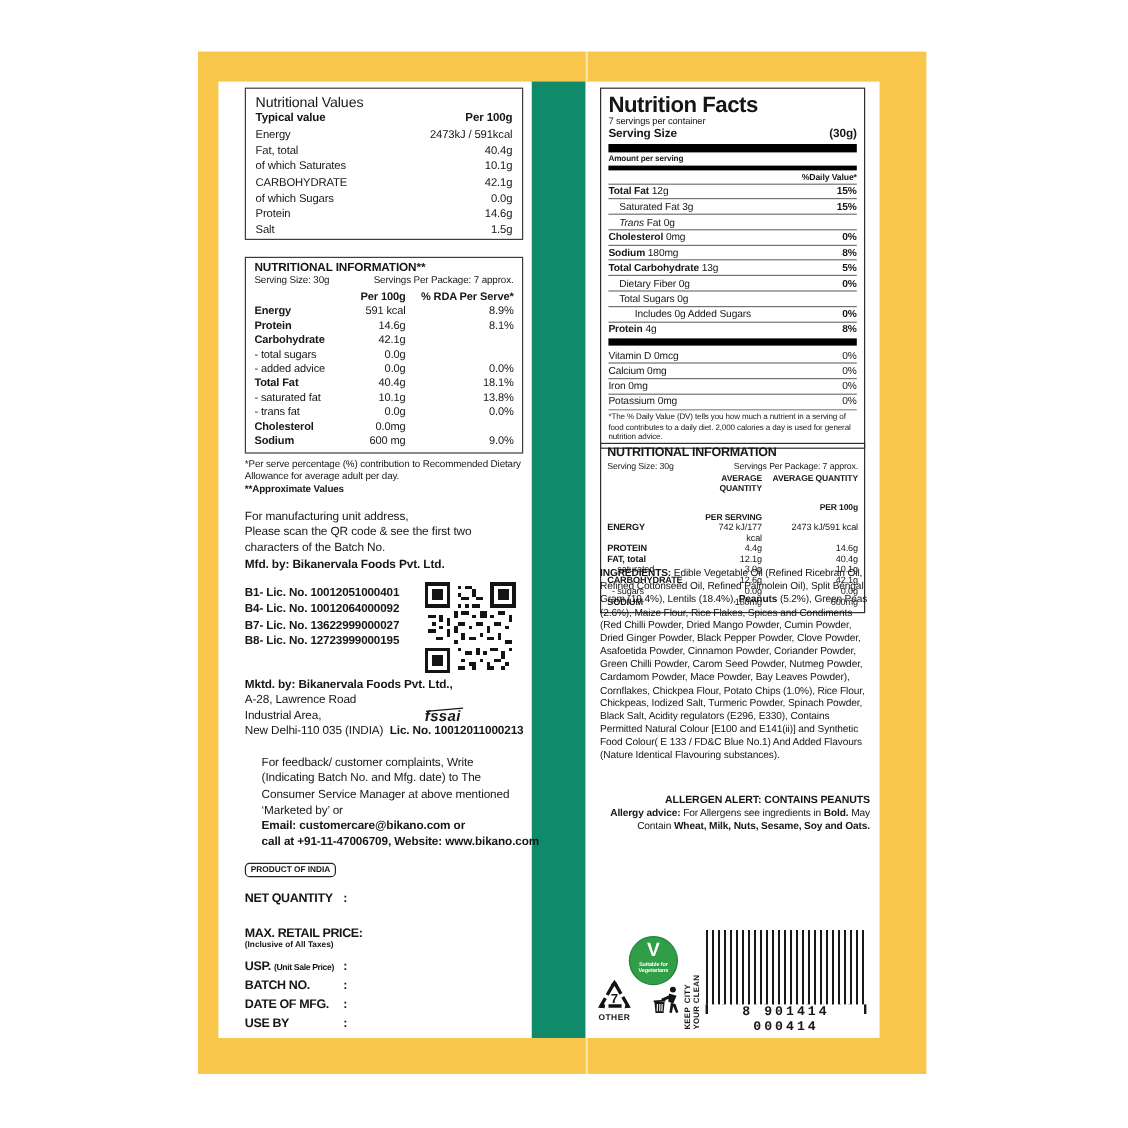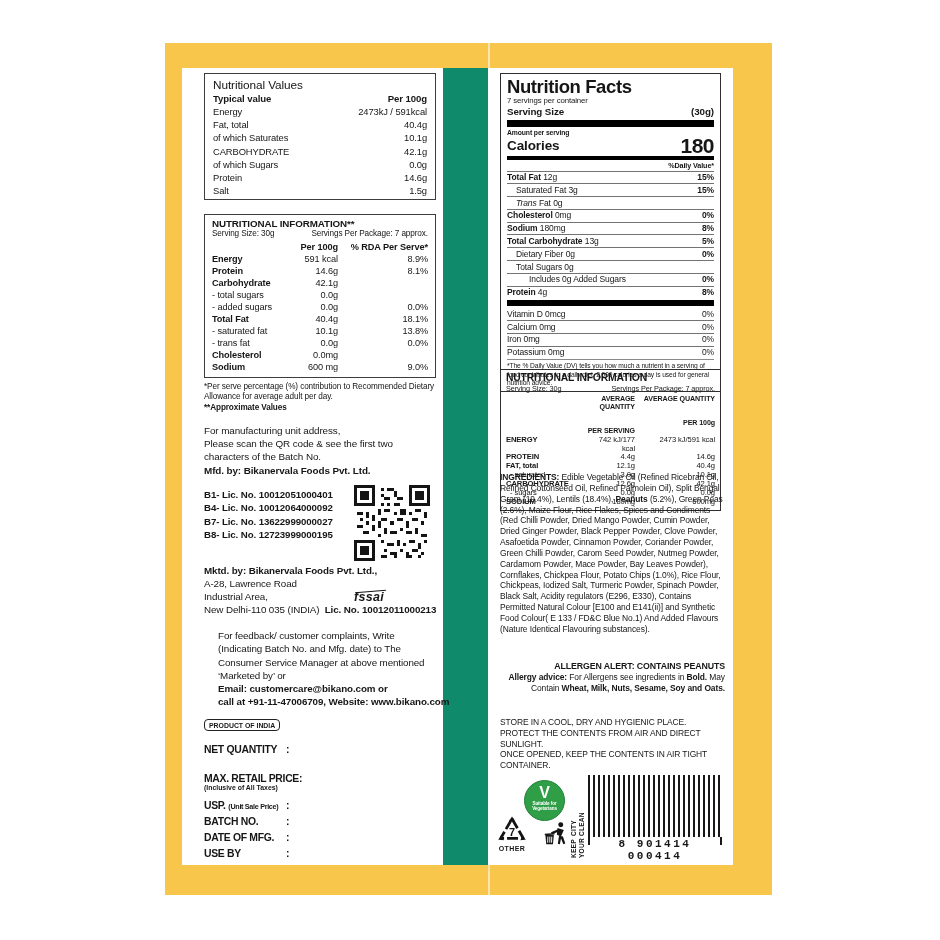--- a/index.html
+++ b/index.html
@@ -173,21 +173,21 @@
           <span class="l b">Carbohydrate</span>
           <span class="v1">42.1g</span>
           <span class="v2"></span>
         </div>
       <div class="r">
           <span class="l">- total sugars</span>
           <span class="v1">0.0g</span>
           <span class="v2"></span>
         </div>
       <div class="r">
-          <span class="l">- added sugars</span>
+          <span class="l">- added advice</span>
           <span class="v1">0.0g</span>
           <span class="v2">0.0%</span>
         </div>
       <div class="r">
           <span class="l b">Total Fat</span>
           <span class="v1">40.4g</span>
           <span class="v2">18.1%</span>
         </div>
       <div class="r">
           <span class="l">- saturated fat</span>
@@ -346,24 +346,20 @@
 
     <div class="abs nf">
       <div class="title">Nutrition Facts</div>
       <div class="srv">7 servings per container</div>
       <div class="ssz">
           <span>Serving Size</span>
           <span>(30g)</span>
         </div>
       <div class="bar"></div>
       <div class="amt">Amount per serving</div>
-      <div class="cal">
-        <span class="cl">Calories</span>
-          <span class="cv">180</span>
-      </div>
       <div class="bar2"></div>
       <div class="dvh">%Daily Value*</div>
       <div class="row">
           <span class="nm"><b>Total Fat</b> <span>12g</span></span>
           <span class="dv">15%</span>
         </div>
       <div class="row">
           <span class="nm ind1"><span>Saturated Fat</span> <span>3g</span></span>
           <span class="dv">15%</span>
         </div>
@@ -477,25 +473,20 @@
       <span class="bold">INGREDIENTS: </span><span>Edible Vegetable Oil (Refined Ricebran Oil, Refined Cottonseed Oil, Refined Palmolein Oil), Split Bengal Gram (19.4%), Lentils (18.4%), </span><span class="bold">Peanuts</span><span> (5.2%), Green Peas (2.6%), Maize Flour, Rice Flakes, Spices and Condiments (Red Chilli Powder, Dried Mango Powder, Cumin Powder, Dried Ginger Powder, Black Pepper Powder, Clove Powder, Asafoetida Powder, Cinnamon Powder, Coriander Powder, Green Chilli Powder, Carom Seed Powder, Nutmeg Powder, Cardamom Powder, Mace Powder, Bay Leaves Powder), Cornflakes, Chickpea Flour, Potato Chips (1.0%), Rice Flour, Chickpeas, Iodized Salt, Turmeric Powder, Spinach Powder, Black Salt, Acidity regulators (E296, E330), Contains Permitted Natural Colour [E100 and E141(ii)] and Synthetic Food Colour( E 133 / FD&amp;C Blue No.1) And Added Flavours (Nature Identical Flavouring substances).</span>
     </div>
 
     <div class="abs alrg">
       <div class="al">ALLERGEN ALERT: CONTAINS PEANUTS</div>
       <div>
         <span class="bold">Allergy advice:</span><span> For Allergens see ingredients in </span><span class="bold">Bold.</span><span> May Contain </span><span class="bold">Wheat, Milk, Nuts, Sesame, Soy and Oats.</span>
       </div>
     </div>
 
-    <div class="abs store">
-      <div>STORE IN A COOL, DRY AND HYGIENIC PLACE.</div>
-      <div>PROTECT THE CONTENTS FROM AIR AND DIRECT SUNLIGHT.</div>
-      <div>ONCE OPENED, KEEP THE CONTENTS IN AIR TIGHT CONTAINER.</div>
-    </div>
 
     <div class="abs vbadge">
       <span class="vl">V</span>
       <span class="vt">Suitable for</span>
       <span class="vt">Vegetarians</span>
     </div>
 
     <div class="abs recy">
       <svg viewBox="0 0 26 26">
         <path d="M13 3.2 L22.8 20.2 H3.2 Z" fill="none" stroke="#141414" stroke-width="2.4" stroke-dasharray="9.5 2.6"></path>

